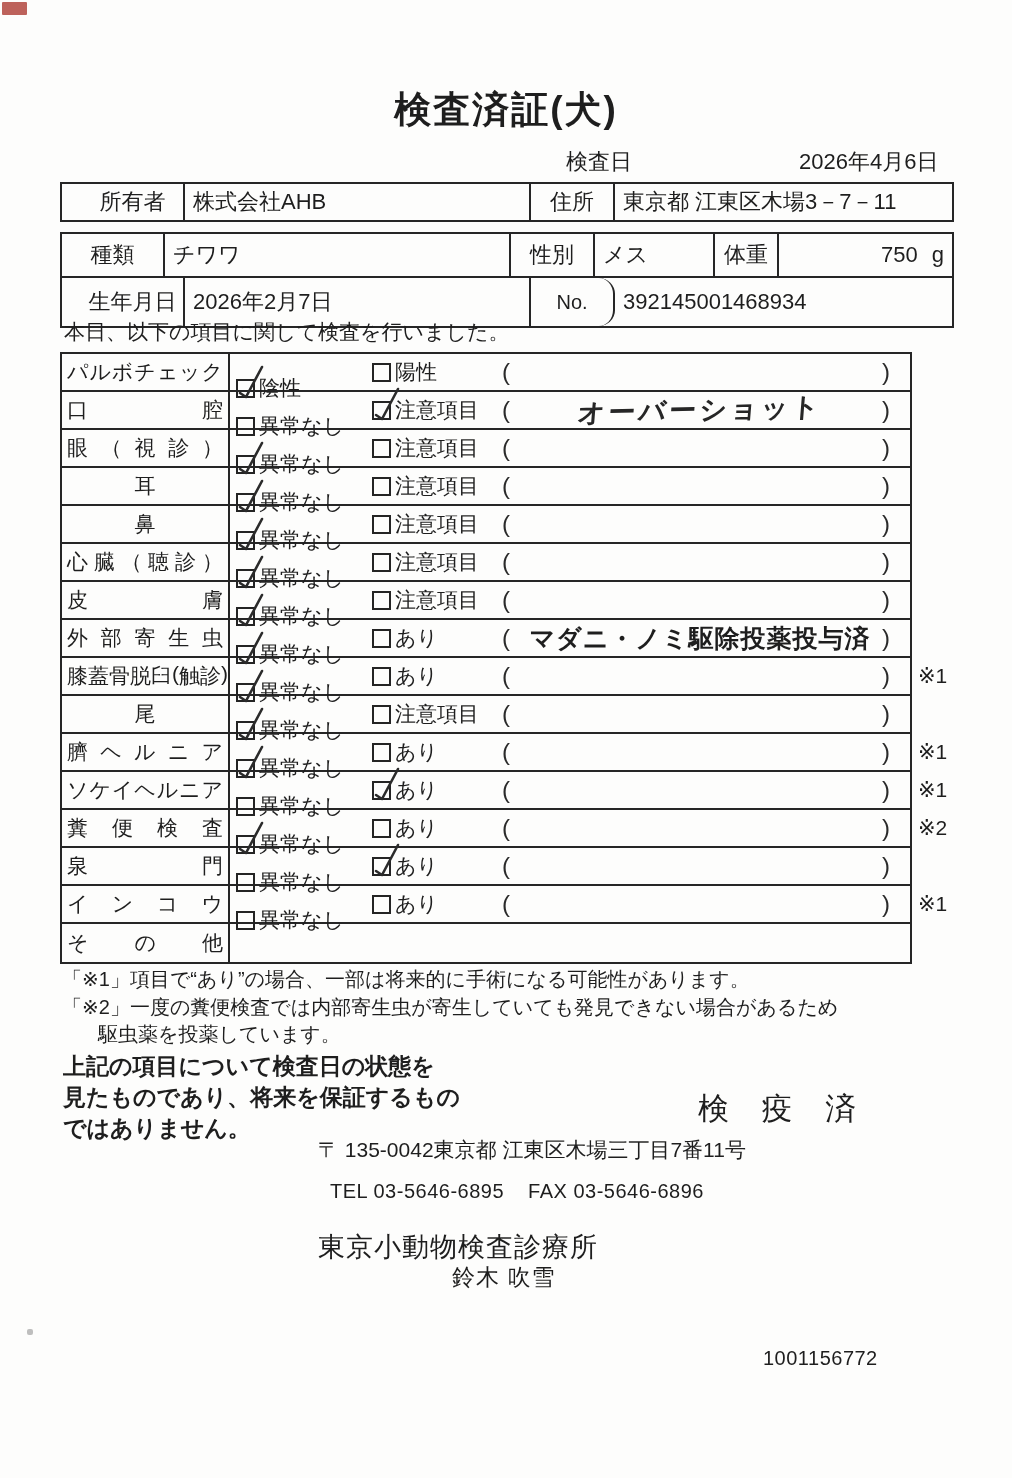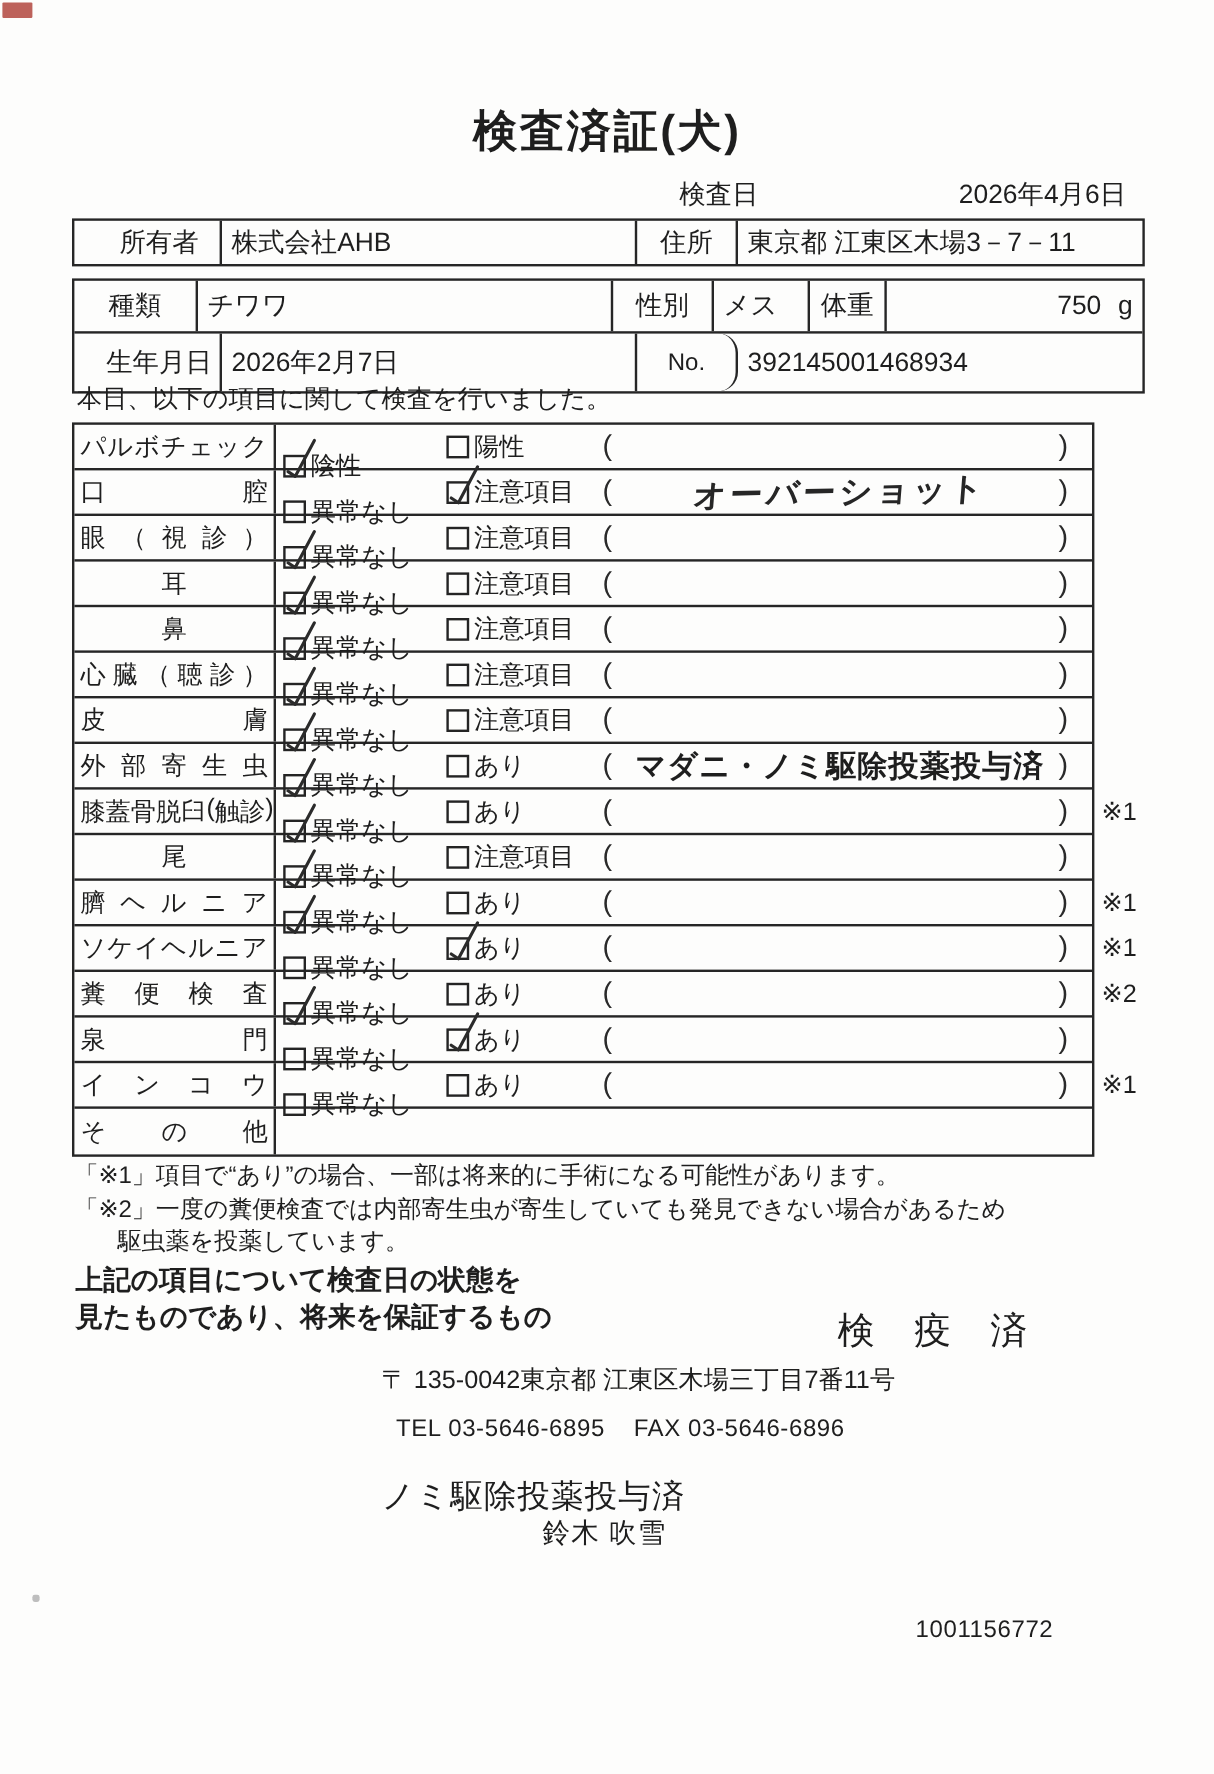--- a/index.html
+++ b/index.html
@@ -23,21 +23,21 @@
   .trow:last-child{border-bottom:none;padding-left:20px;}
   .tcell{border-right:2px solid #262626;box-sizing:border-box;display:flex;align-items:center;padding:0 8px;font-size:22px;overflow:hidden;white-space:nowrap;}
   .tcell:last-child{border-right:none;}
   .tcell.lbl{justify-content:center;}
 
   .owner-tbl{left:60px;top:182px;width:890px;}
   .owner-tbl .trow{height:36px;}
   .info-tbl{left:60px;top:232px;width:890px;}
   .r1{height:44px;} .r2{height:48px;}
   .w-owner{width:103px;} .w-val1{width:346px;} .w-addr{width:84px;} .w-val2{flex:1;}
-  .w-sex{width:80px;} .w-wt{width:64px;} 
+  .w-sex{width:120px;} .w-wt{width:64px;} 
   .weight-cell{flex:1;justify-content:flex-end;gap:14px;}
   .no-cell{justify-content:center;font-size:20px;border-radius:16px;}
 
   .intro{left:64px;top:318px;font-size:21px;}
 
   
   .exam{left:60px;top:352px;width:848px;}
   .exam .erow{position:relative;height:38px;display:flex;border-bottom:2px solid #262626;box-sizing:border-box;}
   .exam .erow:last-child{border-bottom:none;}
   .elabel{width:168px;border-right:2px solid #262626;box-sizing:border-box;display:flex;align-items:center;padding:0 5px;font-size:21px;}
@@ -531,27 +531,28 @@
   </div>
 </div>
 
 <div class="abs note1">「※1」項目で“あり”の場合、一部は将来的に手術になる可能性があります。</div>
 <div class="abs note2a">「※2」一度の糞便検査では内部寄生虫が寄生していても発見できない場合があるため</div>
 <div class="abs note2b">駆虫薬を投薬しています。</div>
 
 <div class="abs disclaimer">
   <div>上記の項目について検査日の状態を</div>
   <div>見たものであり、将来を保証するもの</div>
+  <div>ではありません。</div>
 </div>
 
 <div class="abs stamp">検 疫 済</div>
 
 <div class="abs postal-line">
   <span>〒 135-0042</span>
   <span>東京都 江東区木場三丁目7番11号</span>
 </div>
 <div class="abs tel-line">
   <span>TEL 03-5646-6895</span>
   <span>FAX 03-5646-6896</span>
 </div>
-<div class="abs clinic-name">ノミ駆除投薬投与済</div>
+<div class="abs clinic-name">東京小動物検査診療所</div>
 <div class="abs vet-name">鈴木 吹雪</div>
 <div class="abs doc-code">1001156772</div>
 
 </body></html>

